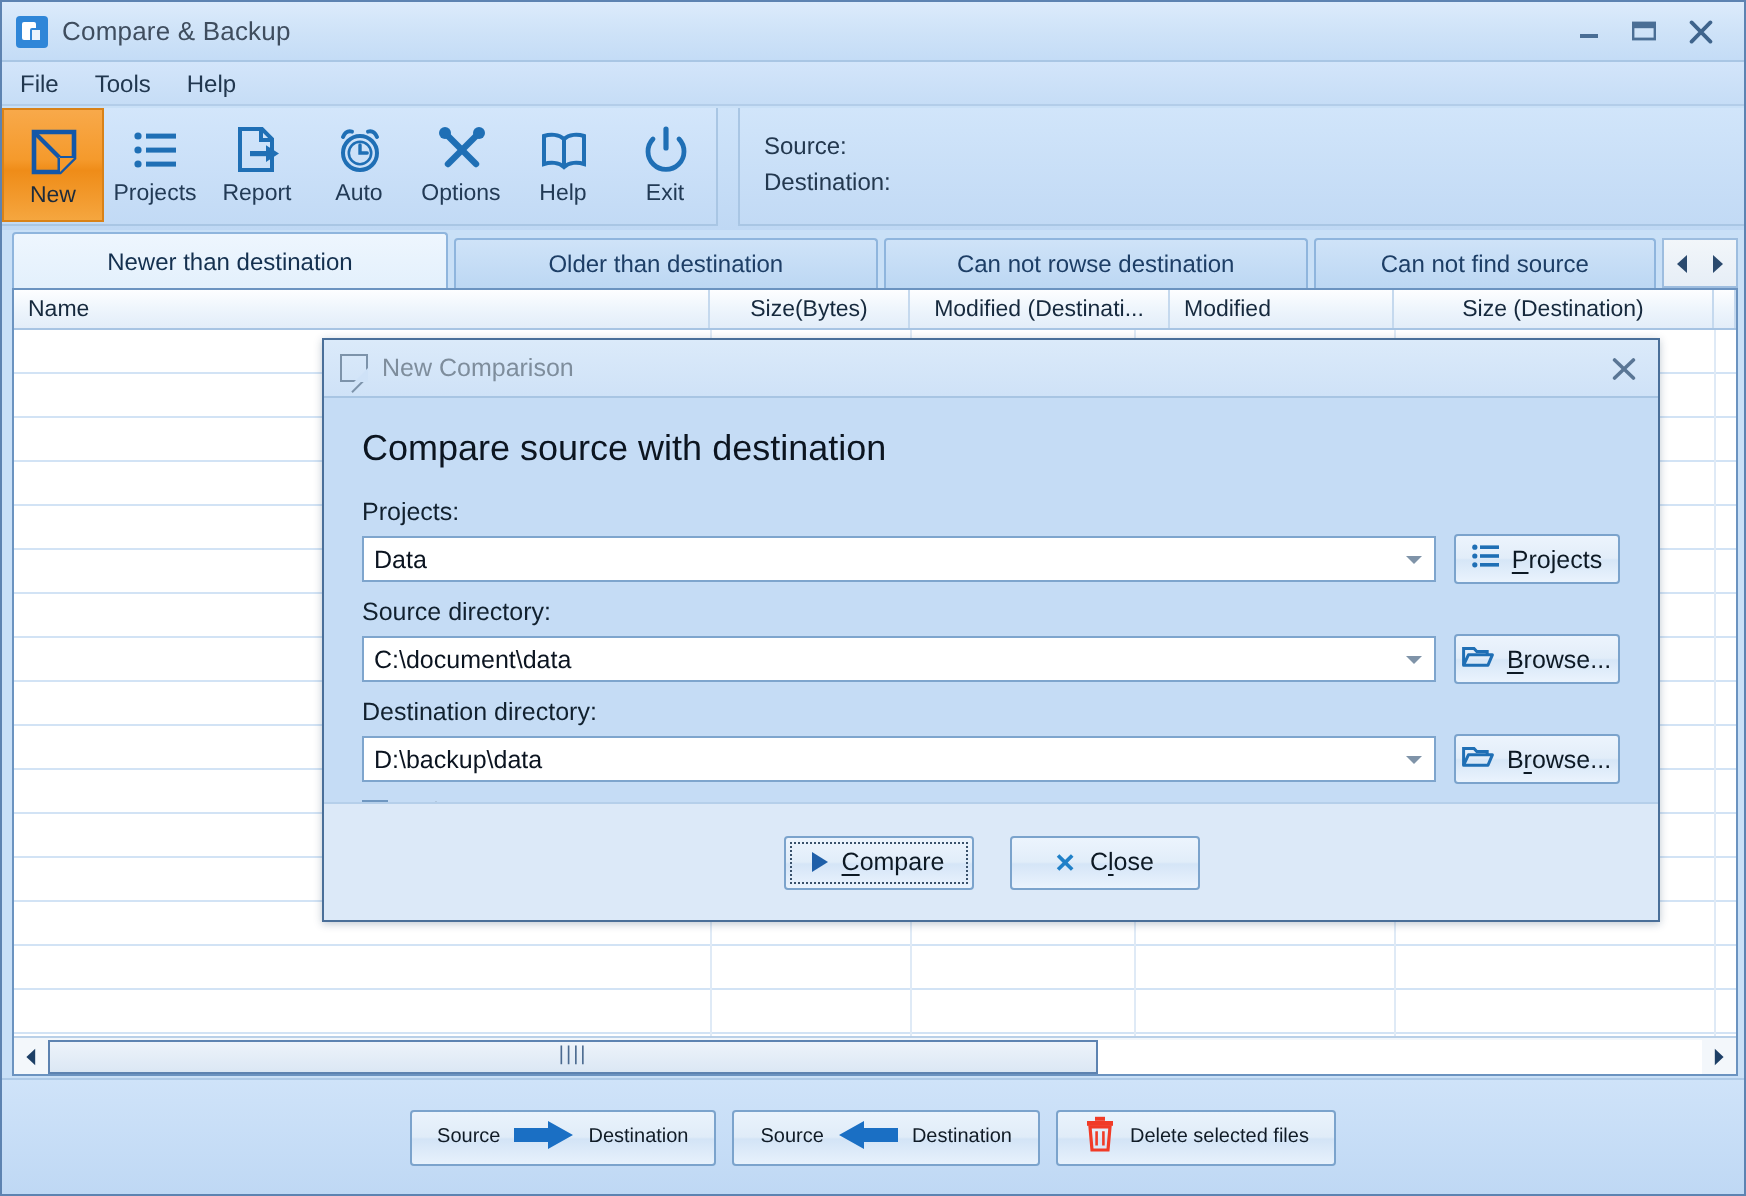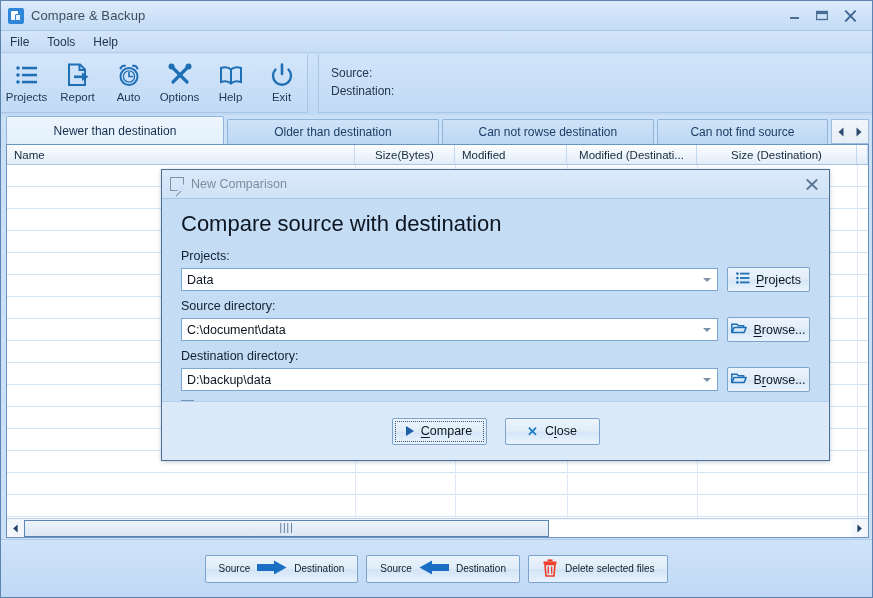--- a/index.html
+++ b/index.html
@@ -393,21 +393,21 @@
     display: flex; align-items: center; justify-content: center;
     color: #5a7695;
     cursor: default;
   }
   .dlg-body {
     height: 202px;
     padding: 14px 19px 0 19px;
     box-sizing: border-box;
   }
   .dlg-heading {
-    font-size: 22px;
+    font-size: 18px;
     color: #0c1520;
     margin: 0 0 14px 0;
     line-height: 22px;
   }
   .fld-label {
     font-size: 12.5px;
     color: #11202e;
     margin-bottom: 3px;
     line-height: 15px;
   }
@@ -543,20 +543,30 @@
 
   <div class="menubar">
     <div class="menu-item">File</div>
     <div class="menu-item">Tools</div>
     <div class="menu-item">Help</div>
   </div>
 
   <div class="toolbar">
     <div class="tool-group">
 
+      <div class="tool-btn active">
+        <div class="ico">
+          <svg width="26" height="26" viewBox="0 0 26 26">
+            <path d="M3 3 H23 V16 L16 23 H3 Z" fill="none" stroke="#1357a8" stroke-width="2.3"></path>
+            <path d="M3.6 3.6 L15.6 15.6 M15.8 16 H23 M15.8 16 V22.8" stroke="#1357a8" stroke-width="2.1" fill="none"></path>
+            <path d="M16 16 H23 L16 23 Z" fill="#f59a2c"></path>
+          </svg>
+        </div>
+        <div class="lbl">New</div>
+      </div>
 
       <div class="tool-btn">
         <div class="ico">
           <svg width="26" height="26" viewBox="0 0 26 26">
             <circle cx="4" cy="6" r="1.8" fill="#1f6fb5"></circle>
               <rect x="8" y="4.8" width="15" height="2.5" fill="#1f6fb5"></rect>
             <circle cx="4" cy="13" r="1.8" fill="#1f6fb5"></circle>
               <rect x="8" y="11.8" width="15" height="2.5" fill="#1f6fb5"></rect>
             <circle cx="4" cy="20" r="1.8" fill="#1f6fb5"></circle>
               <rect x="8" y="18.8" width="15" height="2.5" fill="#1f6fb5"></rect>
@@ -653,22 +663,22 @@
             <path d="M1.5 0.5 L6.5 5 L1.5 9.5 Z" fill="#2b4a6e"></path>
           </svg>
       </div>
     </div>
   </div>
 
   <div class="gridwrap">
     <div class="grid-header">
       <div class="gh-cell" style="width:348px">Name</div>
       <div class="gh-cell center" style="width:100px">Size(Bytes)</div>
+      <div class="gh-cell center" style="width:130px">Modified (Destinati...</div>
       <div class="gh-cell" style="width:112px">Modified</div>
-      <div class="gh-cell center" style="width:130px">Modified (Destinati...</div>
       <div class="gh-cell center" style="width:160px">Size (Destination)</div>
       <div class="gh-cell" style="width:11px"></div>
     </div>
 
     <div class="grid-body">
       <div class="grid-vline" style="left:348px"></div>
       <div class="grid-vline" style="left:448px"></div>
       <div class="grid-vline" style="left:560px"></div>
       <div class="grid-vline" style="left:690px"></div>
       <div class="grid-vline" style="left:850px"></div>

